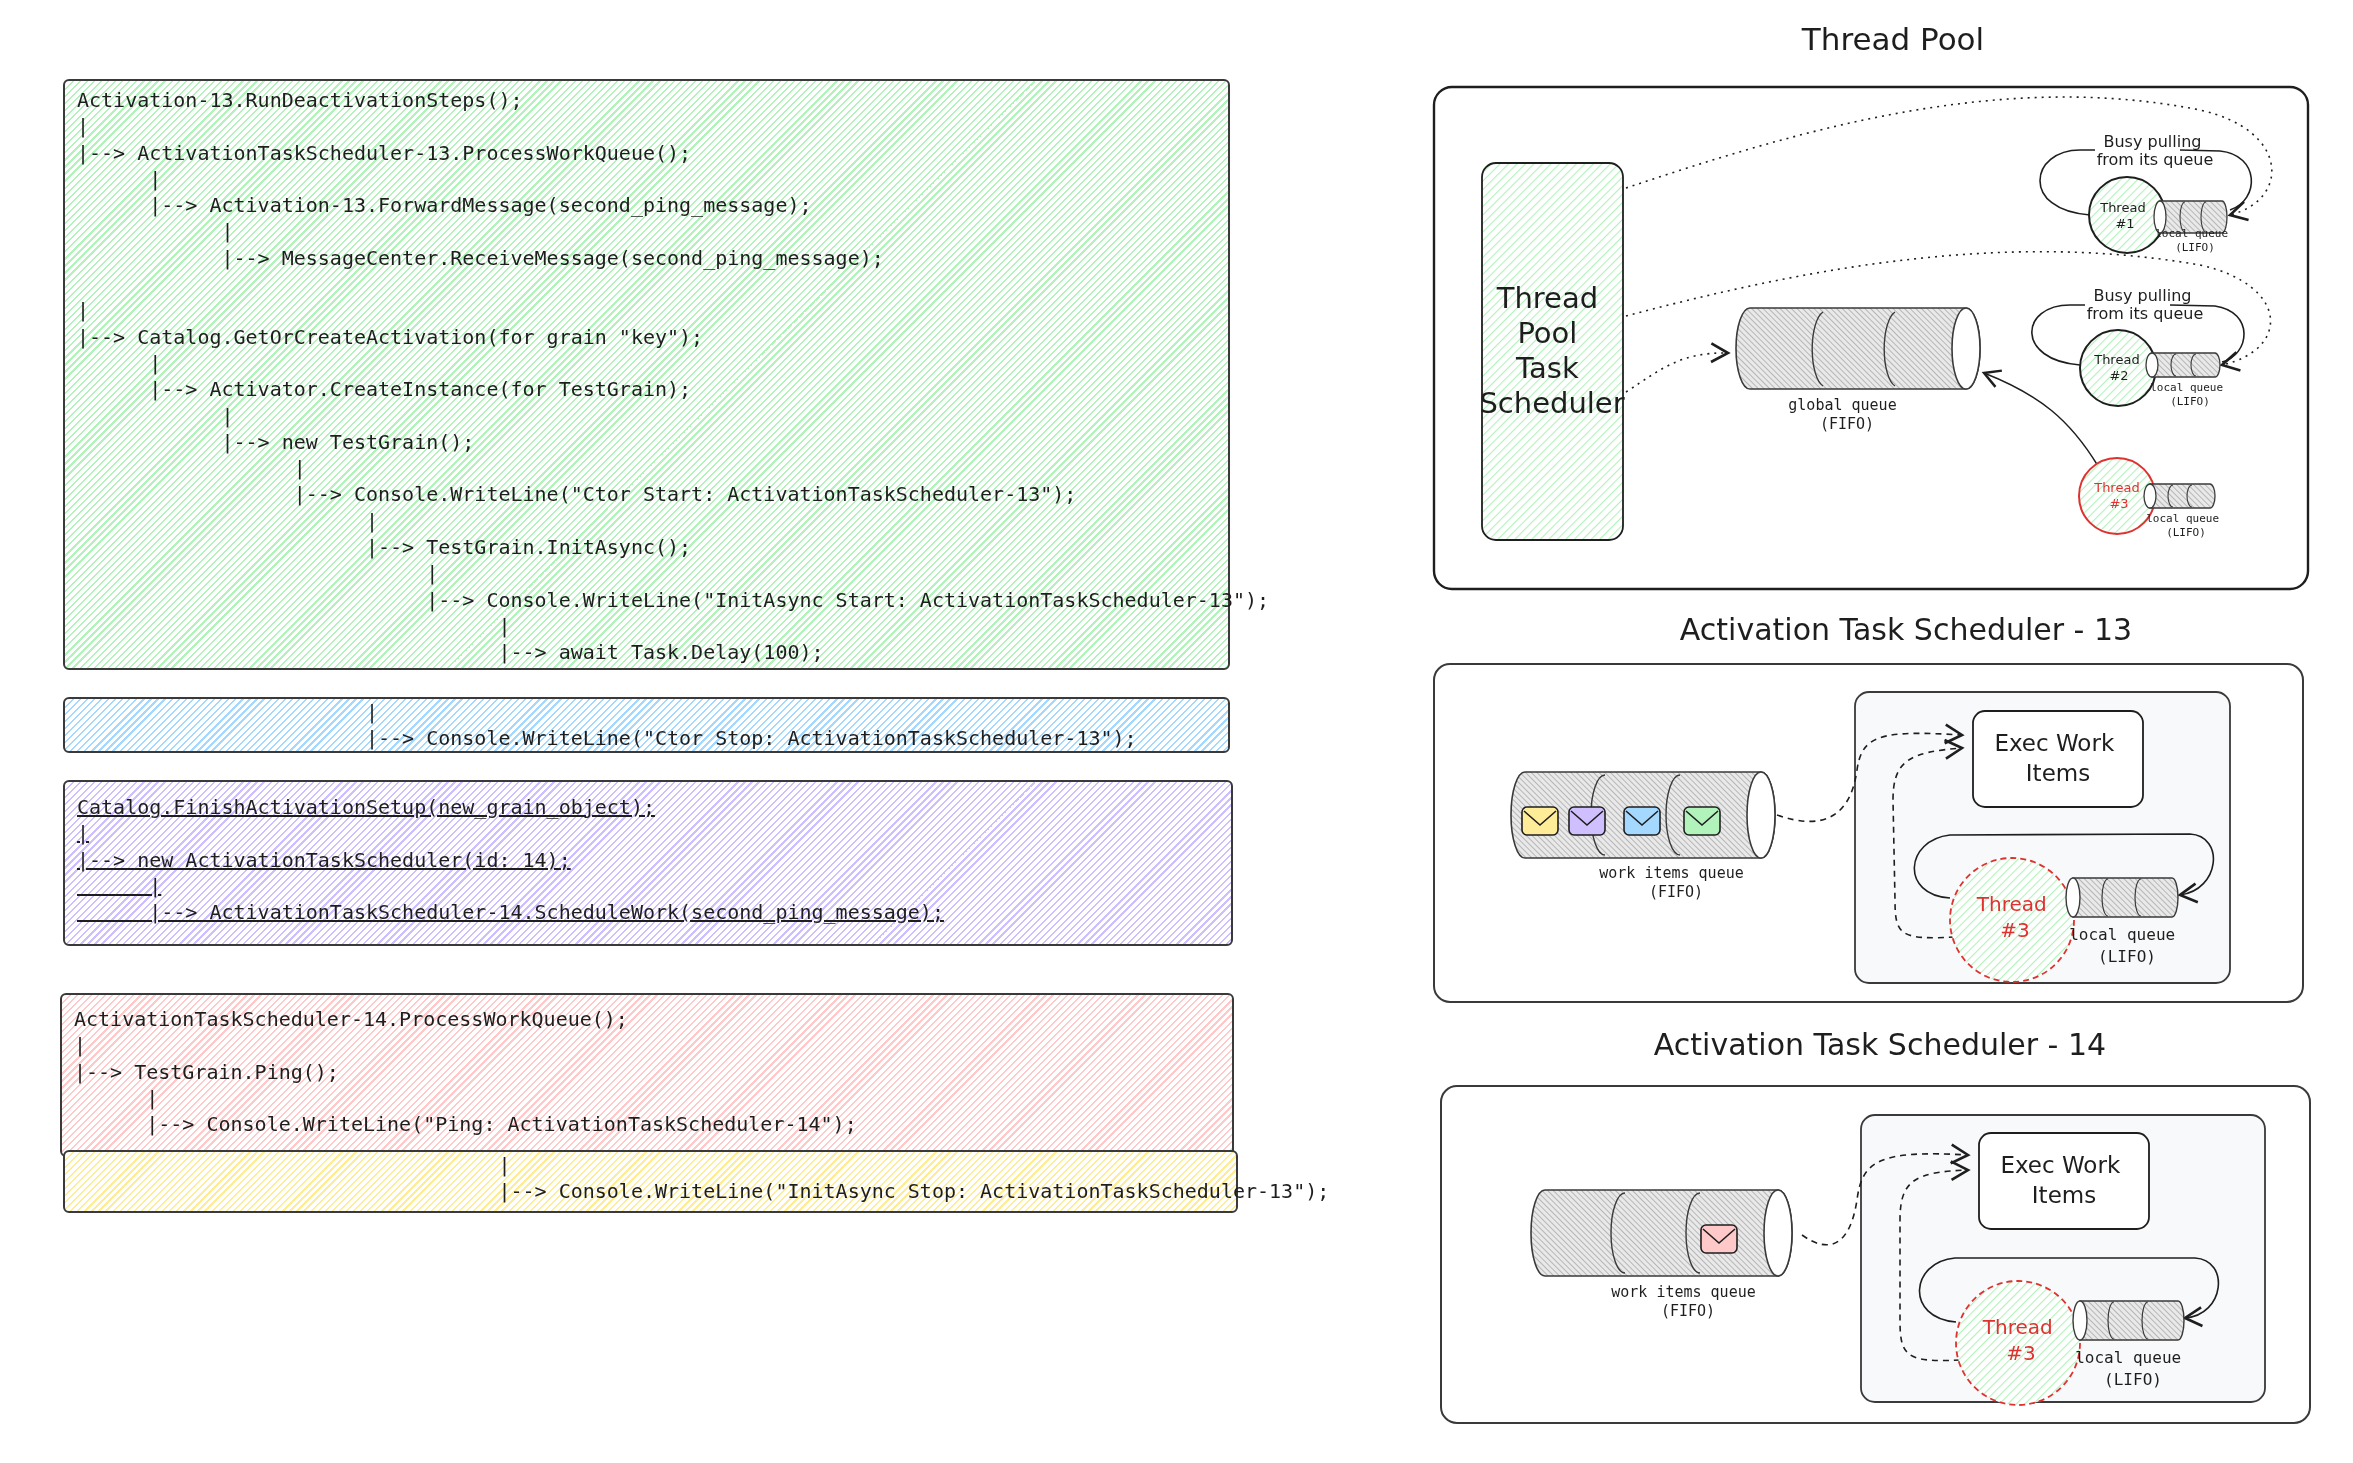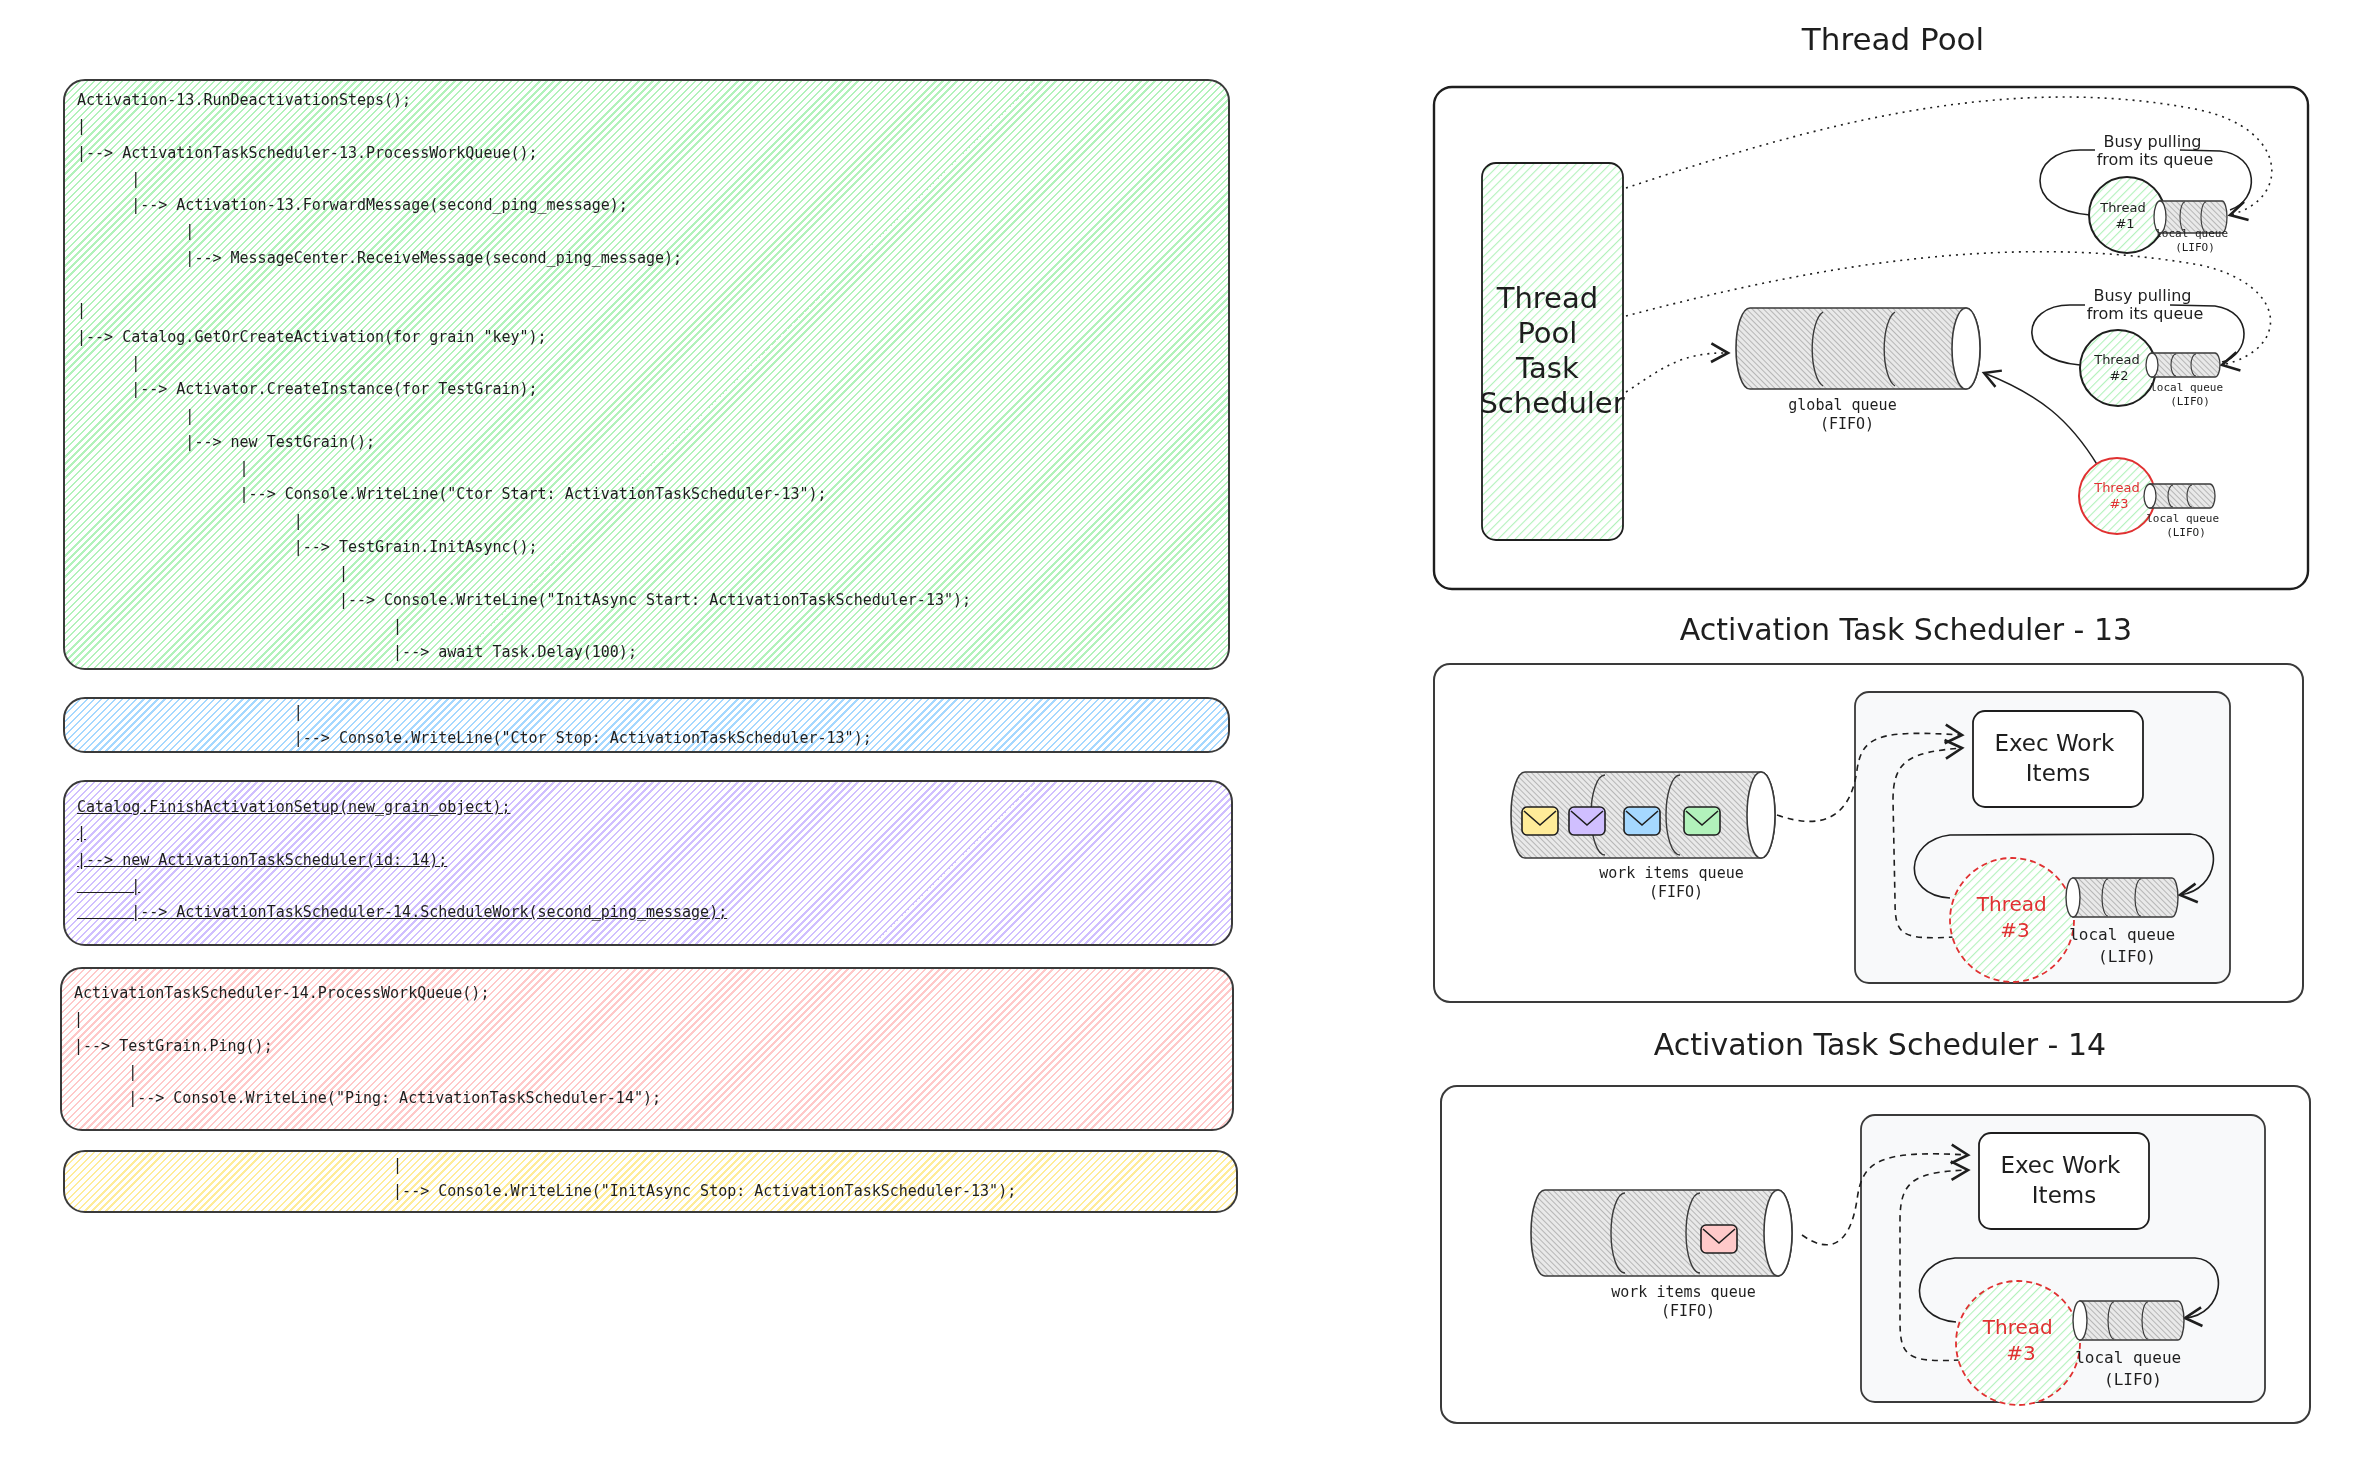--- a/index.html
+++ b/index.html
@@ -1,26 +1,26 @@
 <!DOCTYPE html>
 <html><head>
 <meta charset="utf-8">
 <style>
   html, body { margin:0; padding:0; background:#ffffff; }
   body { width:2353px; height:1463px; position:relative; overflow:hidden; font-family:"DejaVu Sans", sans-serif; }
   .codebox {
     position:absolute; box-sizing:border-box;
-    border:2px solid #3a3a3a; border-radius:22px;
-    font-family:"DejaVu Sans Mono", monospace; font-size:15px; color:#1e1e1e;
+    border:2px solid #3a3a3a; border-radius:6px;
+    font-family:"DejaVu Sans Mono", monospace; font-size:20px; color:#1e1e1e;
     white-space:pre; padding:0 0 0 12px; line-height:26.3px;
   }
   .hatch-green  { background: repeating-linear-gradient(135deg, #b2f2bb 0 1.6px, #ffffff 1.6px 5px); }
   .hatch-blue   { background: repeating-linear-gradient(135deg, #a5d8ff 0 1.6px, #ffffff 1.6px 5px); }
   .hatch-purple { background: repeating-linear-gradient(135deg, #d0bfff 0 1.6px, #ffffff 1.6px 5px); text-decoration: underline; }
-  .hatch-red    { background: repeating-linear-gradient(135deg, #ffc9c9 0 1.6px, #ffffff 1.6px 5px); }
+  .hatch-red    { background: repeating-linear-gradient(135deg, #ffc9c9 0 1.6px, #ffffff 1.6px 5px); margin-top: 26px; }
   .hatch-yellow { background: repeating-linear-gradient(135deg, #ffec99 0 1.6px, #ffffff 1.6px 5px); }
   .codeline { display:block; height:26.3px; }
   #diagrams { position:absolute; left:0; top:0; }
   .hand { font-family:"DejaVu Sans", sans-serif; }
   .mono { font-family:"DejaVu Sans Mono", monospace; }
 </style>
 </head>
 <body>
 
 <div class="codebox hatch-green" style="left:63px; top:79px; width:1167px; height:591px; padding-top:6px;"><span class="codeline">Activation-13.RunDeactivationSteps();</span><span class="codeline">|</span><span class="codeline">|--&gt; ActivationTaskScheduler-13.ProcessWorkQueue();</span><span class="codeline">      |</span><span class="codeline">      |--&gt; Activation-13.ForwardMessage(second_ping_message);</span><span class="codeline">            |</span><span class="codeline">            |--&gt; MessageCenter.ReceiveMessage(second_ping_message);</span><span class="codeline"></span><span class="codeline">|</span><span class="codeline">|--&gt; Catalog.GetOrCreateActivation(for grain "key");</span><span class="codeline">      |</span><span class="codeline">      |--&gt; Activator.CreateInstance(for TestGrain);</span><span class="codeline">            |</span><span class="codeline">            |--&gt; new TestGrain();</span><span class="codeline">                  |</span><span class="codeline">                  |--&gt; Console.WriteLine("Ctor Start: ActivationTaskScheduler-13");</span><span class="codeline">                        |</span><span class="codeline">                        |--&gt; TestGrain.InitAsync();</span><span class="codeline">                             |</span><span class="codeline">                             |--&gt; Console.WriteLine("InitAsync Start: ActivationTaskScheduler-13");</span><span class="codeline">                                   |</span><span class="codeline">                                   |--&gt; await Task.Delay(100);</span></div>

